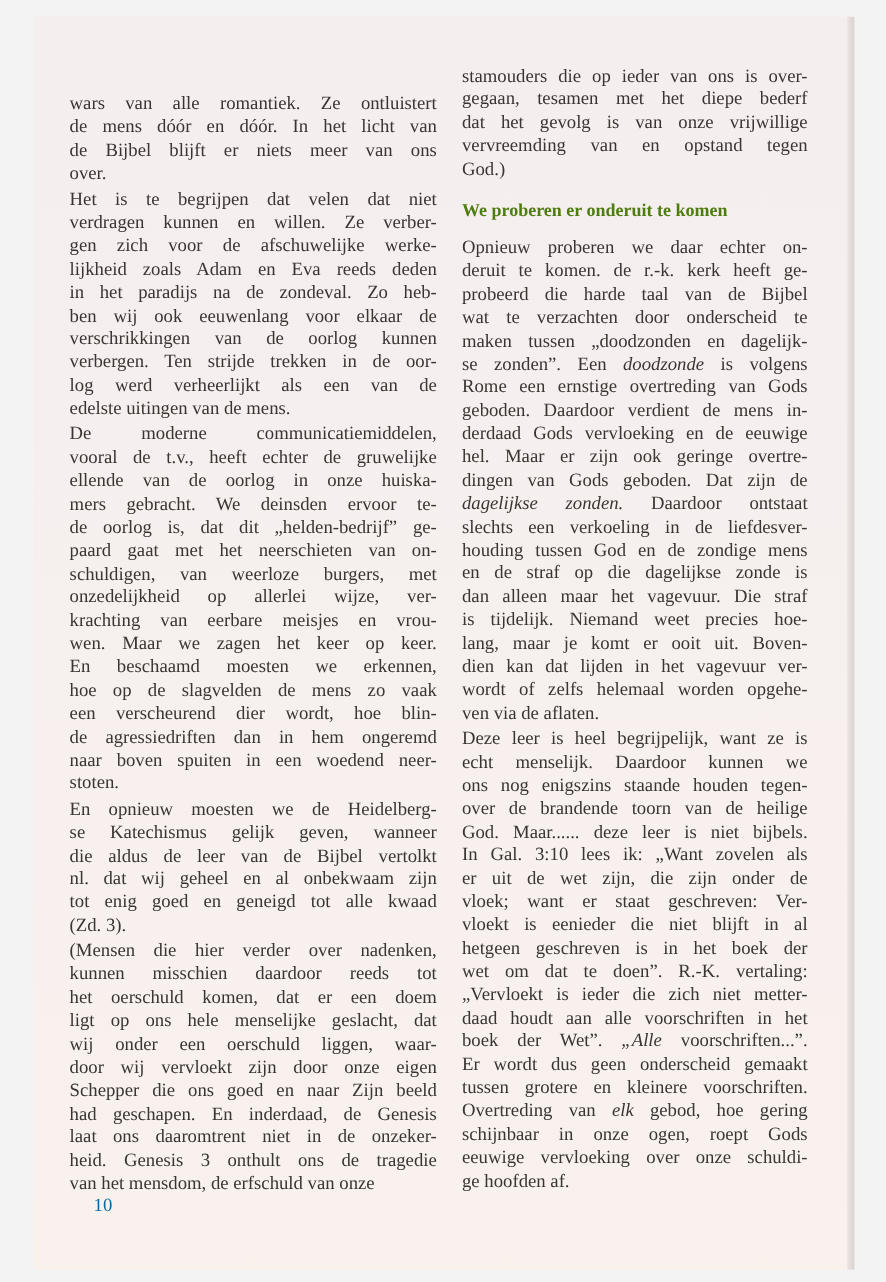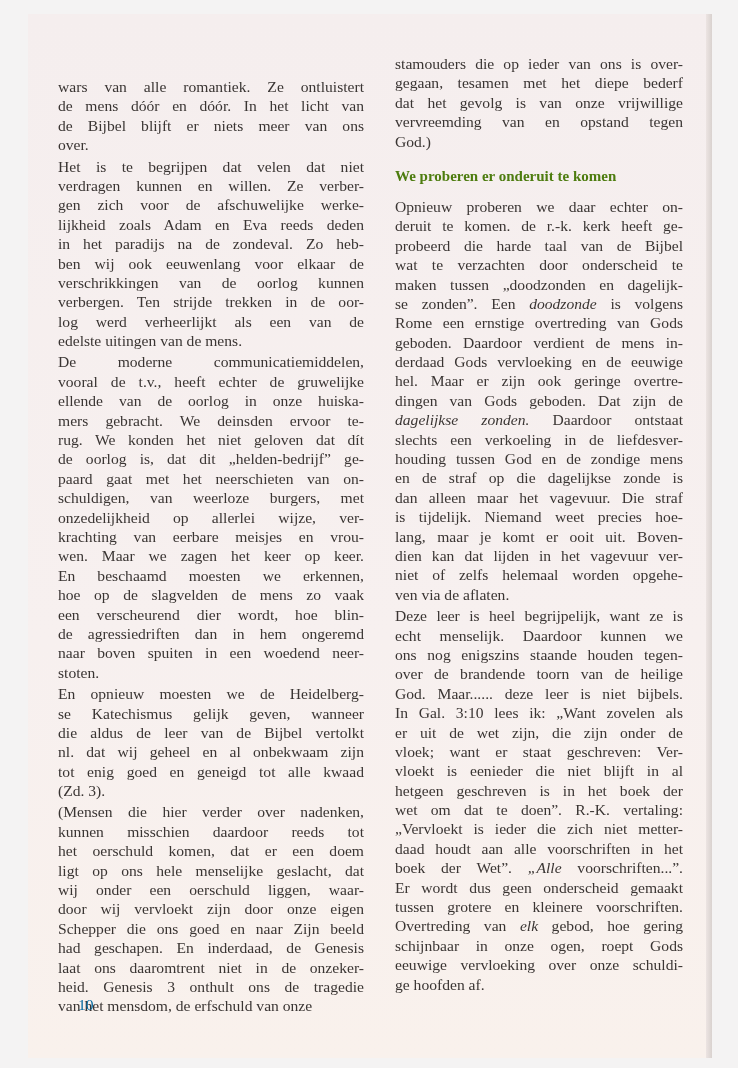--- a/index.html
+++ b/index.html
@@ -12,21 +12,21 @@
     position: absolute; left: 28px; top: 14px; width: 682px; height: 1044px;
     background: #f7efee;
     background-image: linear-gradient(180deg, #f5eeee 0%, #f7f0ef 60%, #f9f1ec 100%);
   }
   .page-edge {
     position: absolute; left: 706px; top: 14px; width: 6px; height: 1044px;
     background: linear-gradient(90deg, #ece4e2, #d9d2cf);
   }
   .col { position: absolute; top: 54px; }
   .col-left { left: 58px; width: 306px; margin-top: 23px; }
-  .col-right { left: 385px; width: 288px; margin-left: 10px; }
+  .col-right { left: 385px; width: 288px; }
   .line {
     display: block; height: 19.4px; line-height: 19.4px;
     font-size: 15.6px; color: #3a3533; white-space: nowrap;
     text-align: justify; text-align-last: justify;
   }
   .line.last { text-align-last: left; }
   .line.para-start { margin-top: 2px; }
   .heading {
     display: block; font-weight: bold; font-size: 15px; color: #4d7c0f;
     height: 22px; line-height: 22px; margin-top: 14px; margin-bottom: 10px;
@@ -60,21 +60,20 @@
       <span class="line">verschrikkingen van de oorlog kunnen</span>
       <span class="line">verbergen. Ten strijde trekken in de oor-</span>
       <span class="line">log werd verheerlijkt als een van de</span>
       <span class="line last">edelste uitingen van de mens.</span>
     </div>
     <div>
       <span class="line para-start">De moderne communicatiemiddelen,</span>
       <span class="line">vooral de t.v., heeft echter de gruwelijke</span>
       <span class="line">ellende van de oorlog in onze huiska-</span>
       <span class="line">mers gebracht. We deinsden ervoor te-</span>
-      <span class="line">rug. We konden het niet geloven dat dít</span>
       <span class="line">de oorlog is, dat dit „helden-bedrijf” ge-</span>
       <span class="line">paard gaat met het neerschieten van on-</span>
       <span class="line">schuldigen, van weerloze burgers, met</span>
       <span class="line">onzedelijkheid op allerlei wijze, ver-</span>
       <span class="line">krachting van eerbare meisjes en vrou-</span>
       <span class="line">wen. Maar we zagen het keer op keer.</span>
       <span class="line">En beschaamd moesten we erkennen,</span>
       <span class="line">hoe op de slagvelden de mens zo vaak</span>
       <span class="line">een verscheurend dier wordt, hoe blin-</span>
       <span class="line">de agressiedriften dan in hem ongeremd</span>
@@ -125,21 +124,21 @@
       <span class="line">hel. Maar er zijn ook geringe overtre-</span>
       <span class="line">dingen van Gods geboden. Dat zijn de</span>
       <span class="line"><i>dagelijkse zonden.</i> Daardoor ontstaat</span>
       <span class="line">slechts een verkoeling in de liefdesver-</span>
       <span class="line">houding tussen God en de zondige mens</span>
       <span class="line">en de straf op die dagelijkse zonde is</span>
       <span class="line">dan alleen maar het vagevuur. Die straf</span>
       <span class="line">is tijdelijk. Niemand weet precies hoe-</span>
       <span class="line">lang, maar je komt er ooit uit. Boven-</span>
       <span class="line">dien kan dat lijden in het vagevuur ver-</span>
-      <span class="line">niet of zelfs helemaal worden opgehe-</span>
+      <span class="line">wordt of zelfs helemaal worden opgehe-</span>
       <span class="line last">ven via de aflaten.</span>
     </div>
     <div>
       <span class="line para-start">Deze leer is heel begrijpelijk, want ze is</span>
       <span class="line">echt menselijk. Daardoor kunnen we</span>
       <span class="line">ons nog enigszins staande houden tegen-</span>
       <span class="line">over de brandende toorn van de heilige</span>
       <span class="line">God. Maar...... deze leer is niet bijbels.</span>
       <span class="line">In Gal. 3:10 lees ik: „Want zovelen als</span>
       <span class="line">er uit de wet zijn, die zijn onder de</span>

